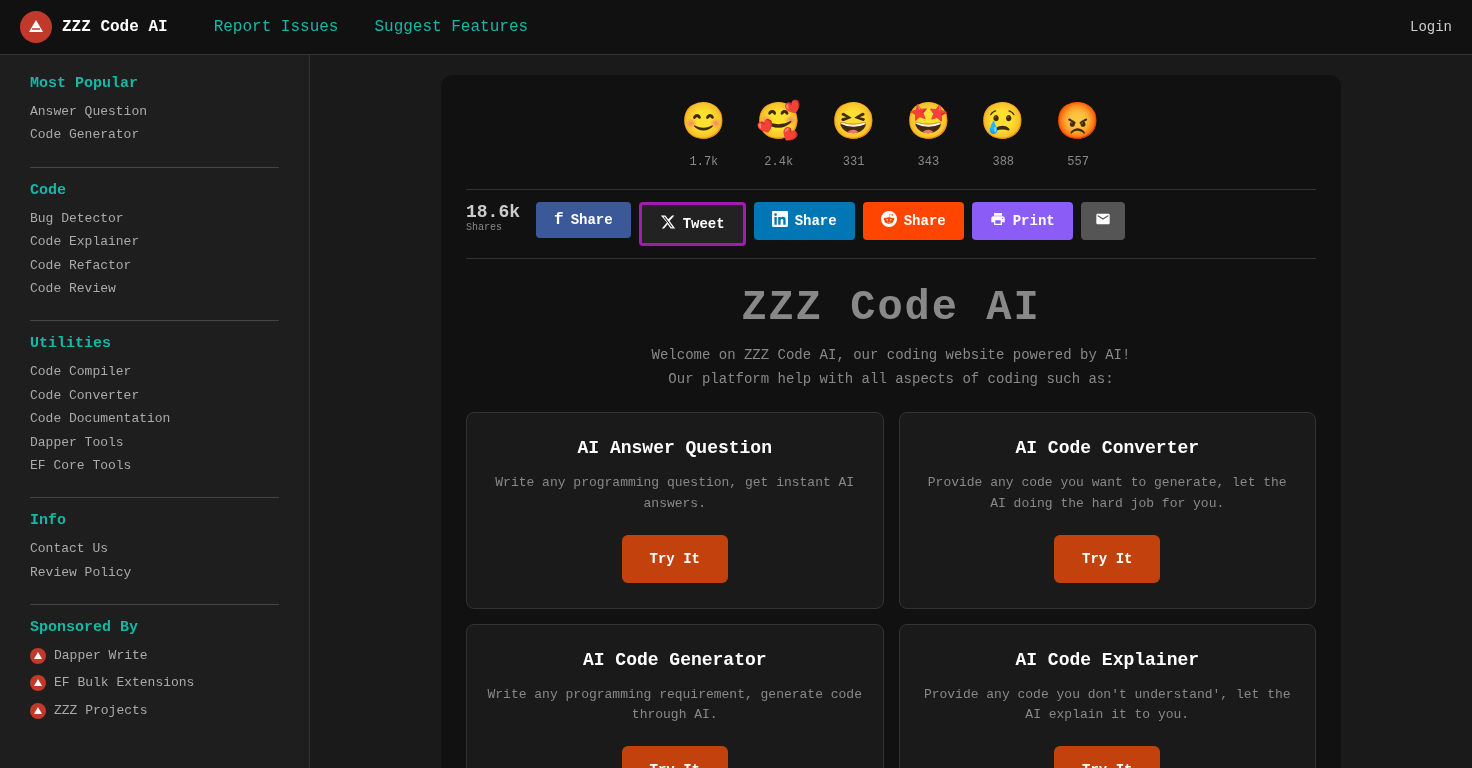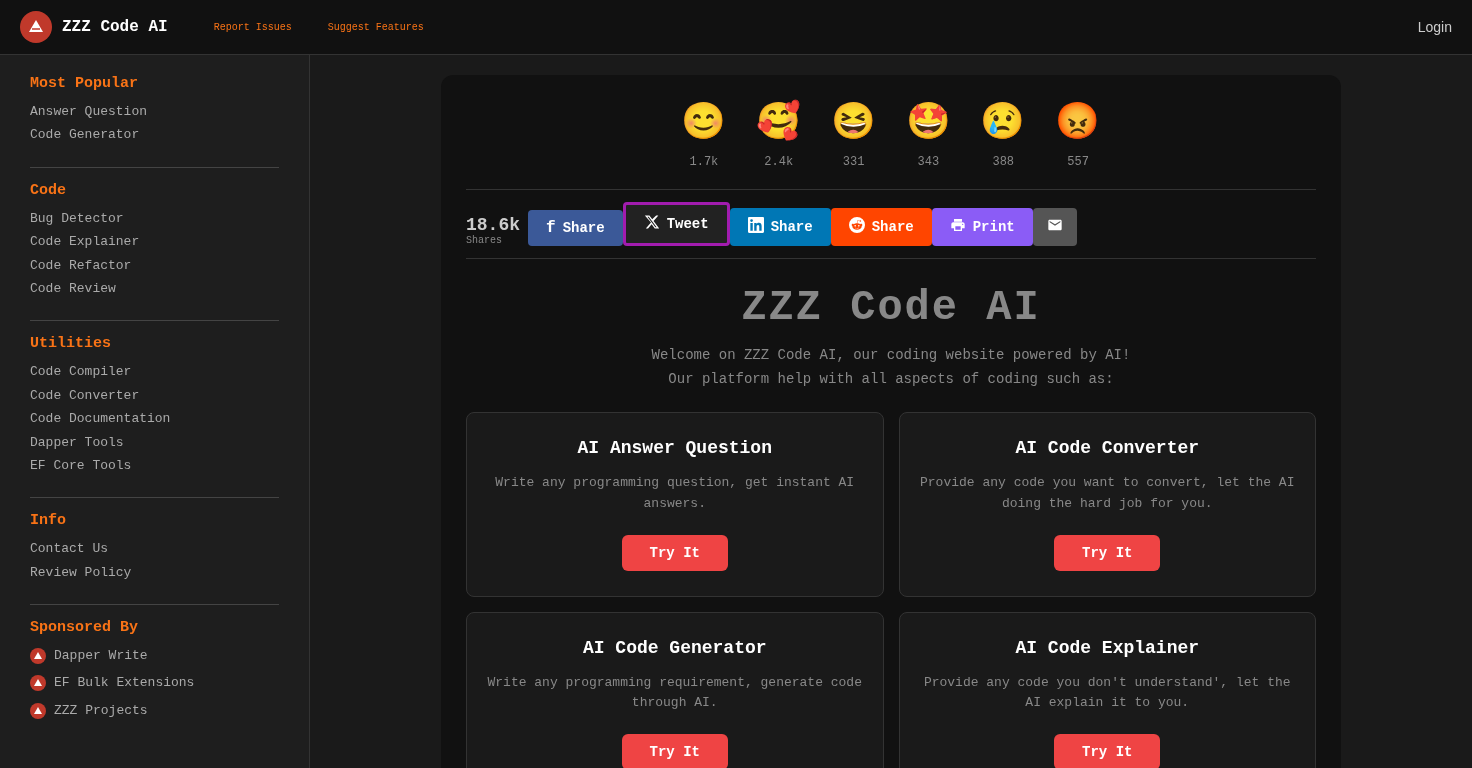--- a/index.html
+++ b/index.html
@@ -43,32 +43,32 @@
       color: white;
       font-size: 16px;
       font-weight: bold;
       font-family: 'Courier New', monospace;
     }
     .header-nav {
       display: flex;
       gap: 20px;
     }
     .header-nav a {
-      color: #f97316;
+      color: #14b8a6;
       text-decoration: none;
-      font-size: 10px;
+      font-size: 16px;
       font-family: 'Courier New', monospace;
       padding-left: 16px;
     }
     .header-login {
       margin-left: auto;
       color: #ccc;
       font-size: 14px;
       cursor: pointer;
-      font-family: Liberation Sans, sans-serif;
+      font-family: Liberation Mono, monospace;
     }
 
     
     .main-layout {
       display: flex;
       flex: 1;
     }
 
     
     .sidebar {
@@ -77,21 +77,21 @@
       padding: 20px 30px;
       border-right: 1px solid #333;
       flex-shrink: 0;
     }
     .sidebar-section {
       margin-bottom: 20px;
     }
     .sidebar-section-title {
       font-weight: bold;
       font-size: 15px;
-      color: #f97316;
+      color: #14b8a6;
       margin-bottom: 8px;
       font-family: 'Courier New', monospace;
     }
     .sidebar-divider {
       border: none;
       border-top: 1px solid #444;
       margin: 10px 0 14px 0;
     }
     .sidebar-link {
       display: block;
@@ -154,21 +154,22 @@
     .emoji-count {
       font-size: 12px;
       color: #888;
       font-family: 'Courier New', monospace;
       margin-top: 7px;
     }
 
     
     .share-bar {
       display: flex;
-      align-items: flex-end;
+      align-items: flex-start;
+      gap: 8px;
       margin-bottom: 25px;
       border-top: 1px solid #333;
       border-bottom: 1px solid #333;
       padding: 12px 0;
     }
     .share-count {
       display: flex;
       flex-direction: column;
       align-items: flex-start;
       margin-right: 8px;
@@ -253,25 +254,25 @@
     }
     .feature-card-desc {
       font-size: 13px;
       color: #888;
       font-family: 'Courier New', monospace;
       line-height: 1.6;
       margin-bottom: 20px;
       flex: 1;
     }
     .try-btn {
-      background: #ef4444;
+      background: #c2410c;
       color: white;
       border: none;
       border-radius: 6px;
-      padding: 10px 28px;
+      padding: 16px 28px;
       font-size: 14px;
       font-family: 'Courier New', monospace;
       cursor: pointer;
       font-weight: bold;
     }
   </style>
 </head>
 <body>
 
 <header>
@@ -446,21 +447,21 @@
 
         <div class="feature-card">
           <div class="feature-card-title">AI Answer Question</div>
           <div class="feature-card-desc">Write any programming question,
 get instant AI answers.</div>
           <button class="try-btn">Try It</button>
         </div>
 
         <div class="feature-card">
           <div class="feature-card-title">AI Code Converter</div>
-          <div class="feature-card-desc">Provide any code you want to convert,
+          <div class="feature-card-desc">Provide any code you want to generate,
 let the AI doing the hard job for you.</div>
           <button class="try-btn">Try It</button>
         </div>
 
         <div class="feature-card">
           <div class="feature-card-title">AI Code Generator</div>
           <div class="feature-card-desc">Write any programming requirement,
 generate code through AI.</div>
           <button class="try-btn">Try It</button>
         </div>

